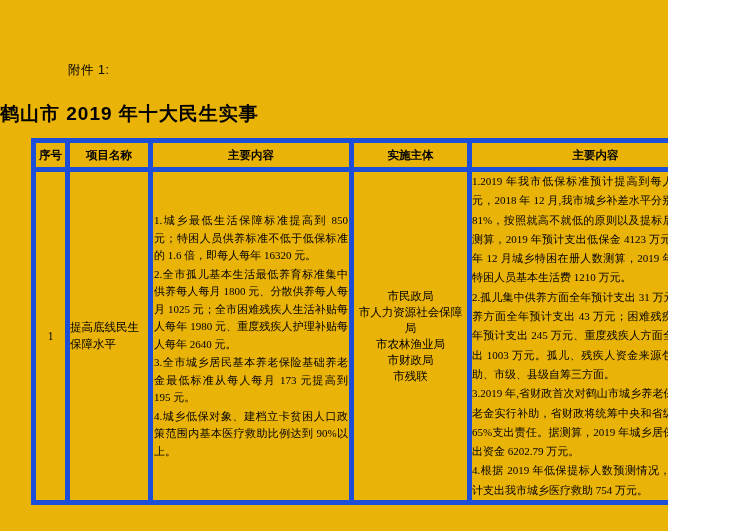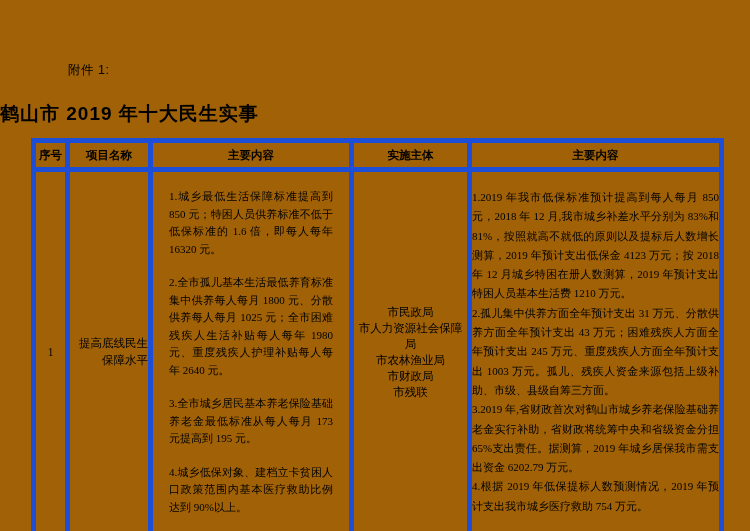--- a/index.html
+++ b/index.html
@@ -2,23 +2,23 @@
 <html><head>
 <meta charset="utf-8">
 <style>
   html, body {
     margin: 0;
     padding: 0;
     background: #ffffff;
   }
   .page {
     position: relative;
-    width: 750px;
+    width: 668px;
     height: 531px;
-    background: #a16207;
+    background: #eab308;
     color: #000000;
     font-family: "Liberation Serif", "DejaVu Serif", serif;
     overflow: hidden;
   }
   .attachment-label {
     position: absolute;
     left: 68px;
     top: 62px;
     font-size: 12.5px;
     letter-spacing: 0.5px;
@@ -57,32 +57,32 @@
     font-size: 11.5px;
     font-weight: bold;
     text-align: center;
     font-family: "Liberation Sans", "DejaVu Sans", sans-serif;
   }
   td.cell-seq {
     text-align: center;
     font-size: 11.5px;
   }
   td.cell-pname {
-    text-align: right;
+    text-align: left;
     font-size: 11.5px;
     line-height: 17px;
     padding: 0 6px;
     font-family: "Liberation Sans", "DejaVu Sans", sans-serif;
   }
   td.cell-content {
     padding: 0 7px;
     font-size: 11px;
   }
   td.cell-content p {
-    margin: 16px;
+    margin: 1px;
     line-height: 17.5px;
     text-align: justify;
     text-justify: inter-ideograph;
   }
   td.cell-org {
     text-align: center;
     font-size: 11.5px;
     padding: 0 2px;
     font-family: "Liberation Sans", "DejaVu Sans", sans-serif;
   }

